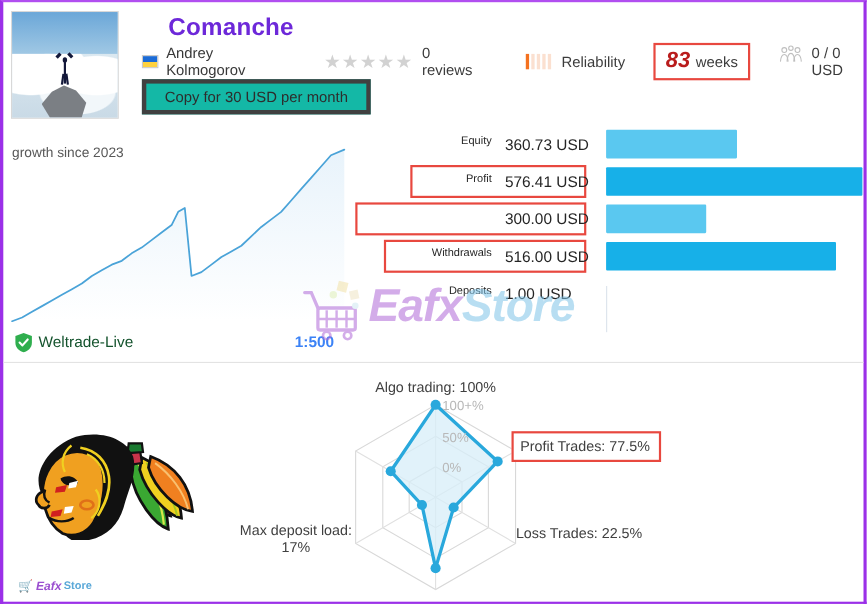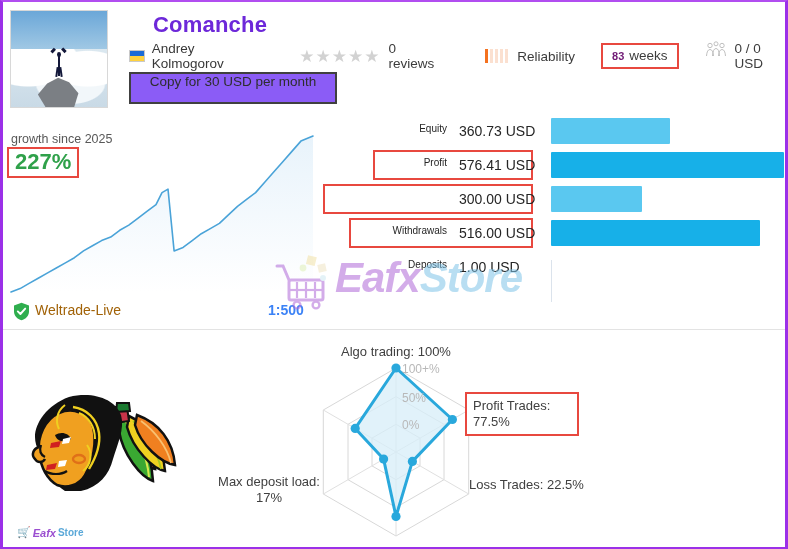--- a/index.html
+++ b/index.html
@@ -81,50 +81,50 @@
   .relbar { width:3px; height:14px; margin-right:2px; background:#fbe0d0; }
   .relbar.on { background:#f4711f; }
   #relLabel { font-size:13.5px; color:#3c3c3c; }
 
   #weeksBox {
     margin-left: 26px;
     border: 2px solid #e8483f;
     padding: 3px 9px 4px 9px;
     display:flex; align-items:baseline;
   }
-  #weeksNum { color:#701a75; font-weight:bold; font-size:11px; }
+  #weeksNum { color:#b91c1c; font-weight:bold; font-size:20px;font-style:italic; }
   #weeksUnit { color:#3c3c3c; font-size:13.5px; margin-left:5px; }
 
   #subsWrap { display:flex; align-items:flex-start; margin-left: 26px; }
   #subsIcon { margin-right:8px; opacity:.55; }
   #subsLabel { font-size:13.5px; color:#3c3c3c; }
 
   #copyBtn {
     position:absolute; left:126px; top:70px;
     width: 208px; height: 32px;
-    border: 2px solid #404040;
-    background: #8b5cf6;
+    border: 4px solid #404040;
+    background: #14b8a6;
     color: #2d2d2d; font-size: 13.5px;
-    display:flex; justify-content:center;
+    display:flex; align-items:center; justify-content:center;
     cursor: pointer;
   }
 
   
   #growthPanel { position:absolute; left:0; top:112px; width:340px; height:210px; }
   #growthLabel { position:absolute; left:8px; top:18px; font-size:12.5px; color:#585858; }
   #growthPctBox {
     position:absolute; left:4px; top:33px;
     border:2px solid #e8483f; padding:1px 6px 2px 6px;
   }
   #growthPct { color:#2fa14a; font-weight:bold; font-size:22px; line-height:24px; }
   #growthSvg { position:absolute; left:0; top:0; }
 
   #brokerRow { position:absolute; left:0; top:297px; width:340px; height:26px; }
   #brokerShield { position:absolute; left:10px; top:3px; }
-  #brokerName { position:absolute; left:32px; top:3px; font-size:14px; color:#a16207; }
+  #brokerName { position:absolute; left:32px; top:3px; font-size:14px; color:#14532d; }
   #leverage { position:absolute; left:265px; top:3px; font-size:14px; color:#3b82f6; font-weight:600; }
 
   
   #stats { position:absolute; left:352px; top:112px; width:436px; height:190px; }
   .statRow { position:absolute; left:0; width:436px; height:34px; }
   .statLabel { position:absolute; font-size:10px; color:#252525; text-align:right; }
   .statValue { position:absolute; left:104px; font-size:14px; color:#252525; }
   .statRow .hl {
     position:absolute; border:2px solid #e8483f; height:30px;
   }
@@ -242,24 +242,21 @@
     <svg id="growthSvg" width="340" height="210" viewBox="0 0 340 210">
       <defs>
         <linearGradient id="gfill" x1="0" y1="0" x2="0" y2="1">
           <stop offset="0%" stop-color="#e8f3fb"></stop>
           <stop offset="100%" stop-color="#ffffff"></stop>
         </linearGradient>
       </defs>
       <path id="growthArea" fill="url(#gfill)" stroke="none" d="M8.0 178.0 L17.1 174.6 L26.1 169.4 L35.2 164.3 L44.2 159.1 L53.3 154.0 L62.4 148.9 L71.4 143.7 L80.5 136.9 L89.5 131.7 L98.6 126.6 L107.7 123.1 L116.7 116.3 L125.8 111.1 L134.8 104.3 L143.9 97.4 L153.0 90.6 L159.0 78.6 L165.0 75.1 L171.1 136.9 L180.1 133.4 L189.2 126.6 L198.3 119.7 L207.3 114.6 L216.4 109.4 L225.4 100.9 L234.5 92.3 L243.6 85.4 L252.6 78.6 L261.7 68.3 L270.7 58.0 L279.8 47.7 L288.9 37.4 L297.9 27.1 L310.0 22.0 L310.0 178 L8.0 178 Z"></path>
       <path id="growthLine" fill="none" stroke="#4aa3d8" stroke-width="1.6" stroke-linejoin="round" stroke-linecap="round" d="M8.0 178.0 L17.1 174.6 L26.1 169.4 L35.2 164.3 L44.2 159.1 L53.3 154.0 L62.4 148.9 L71.4 143.7 L80.5 136.9 L89.5 131.7 L98.6 126.6 L107.7 123.1 L116.7 116.3 L125.8 111.1 L134.8 104.3 L143.9 97.4 L153.0 90.6 L159.0 78.6 L165.0 75.1 L171.1 136.9 L180.1 133.4 L189.2 126.6 L198.3 119.7 L207.3 114.6 L216.4 109.4 L225.4 100.9 L234.5 92.3 L243.6 85.4 L252.6 78.6 L261.7 68.3 L270.7 58.0 L279.8 47.7 L288.9 37.4 L297.9 27.1 L310.0 22.0"></path>
     </svg>
-    <div id="growthLabel">growth since 2025</div>
-    <div id="growthPctBox">
-      <span id="growthPct">227%</span>
-    </div>
+    <div id="growthLabel">growth since 2023</div>
   </div>
 
   <div id="brokerRow">
     <span id="brokerShield">
       <svg width="17" height="19" viewBox="0 0 17 19">
         <path d="M8.5 .8 L16 3.4 V9.5 C16 14 12.6 17 8.5 18.3 C4.4 17 1 14 1 9.5 V3.4 Z" fill="#2fae4e"></path>
         <path d="M4.8 9.4 L7.4 12 L12.2 6.6" fill="none" stroke="#ffffff" stroke-width="1.9" stroke-linecap="round" stroke-linejoin="round"></path>
       </svg>
     </span>
     <span id="brokerName">Weltrade-Live</span>
@@ -387,18 +384,18 @@
         <circle cx="209.4" cy="129.4" r="4.6" fill="#29a8dc"></circle>
         <circle cx="193.0" cy="184.5" r="4.6" fill="#29a8dc"></circle>
         <circle cx="180.6" cy="127.1" r="4.6" fill="#29a8dc"></circle>
         <circle cx="152.2" cy="96.4" r="4.6" fill="#29a8dc"></circle>
         <text x="199" y="41.0" fill="#b8b8b8" font-size="12" font-family="&quot;Liberation Sans&quot;, sans-serif">100+%</text>
         <text x="199" y="69.6" fill="#b8b8b8" font-size="12" font-family="&quot;Liberation Sans&quot;, sans-serif">50%</text>
         <text x="199" y="97.3" fill="#b8b8b8" font-size="12" font-family="&quot;Liberation Sans&quot;, sans-serif">0%</text>
       </svg>
 
     <div class="radarLabel" id="rlTop" style="left: 118px; top: 12px; width: 150px; text-align: center;">Algo trading: 100%</div>
-    <div class="radarLabel boxed" id="rlRT" style="left: 262px; top: 60px; width: 114px; text-align: left;">Profit Trades: 77.5%</div>
+    <div class="radarLabel boxed" id="rlRT" style="left: 262px; top: 60px; width: 136px; text-align: left;">Profit Trades: 77.5%</div>
     <div class="radarLabel" id="rlRB" style="left: 266px; top: 145px; width: 140px; text-align: left;">Loss Trades: 22.5%</div>
     <div class="radarLabel" id="rlLB" style="left: 6px; top: 142px; width: 120px; text-align: center;">Max deposit load:<br>17%</div>
   </div>
 
 </div>
 
 </body></html>

